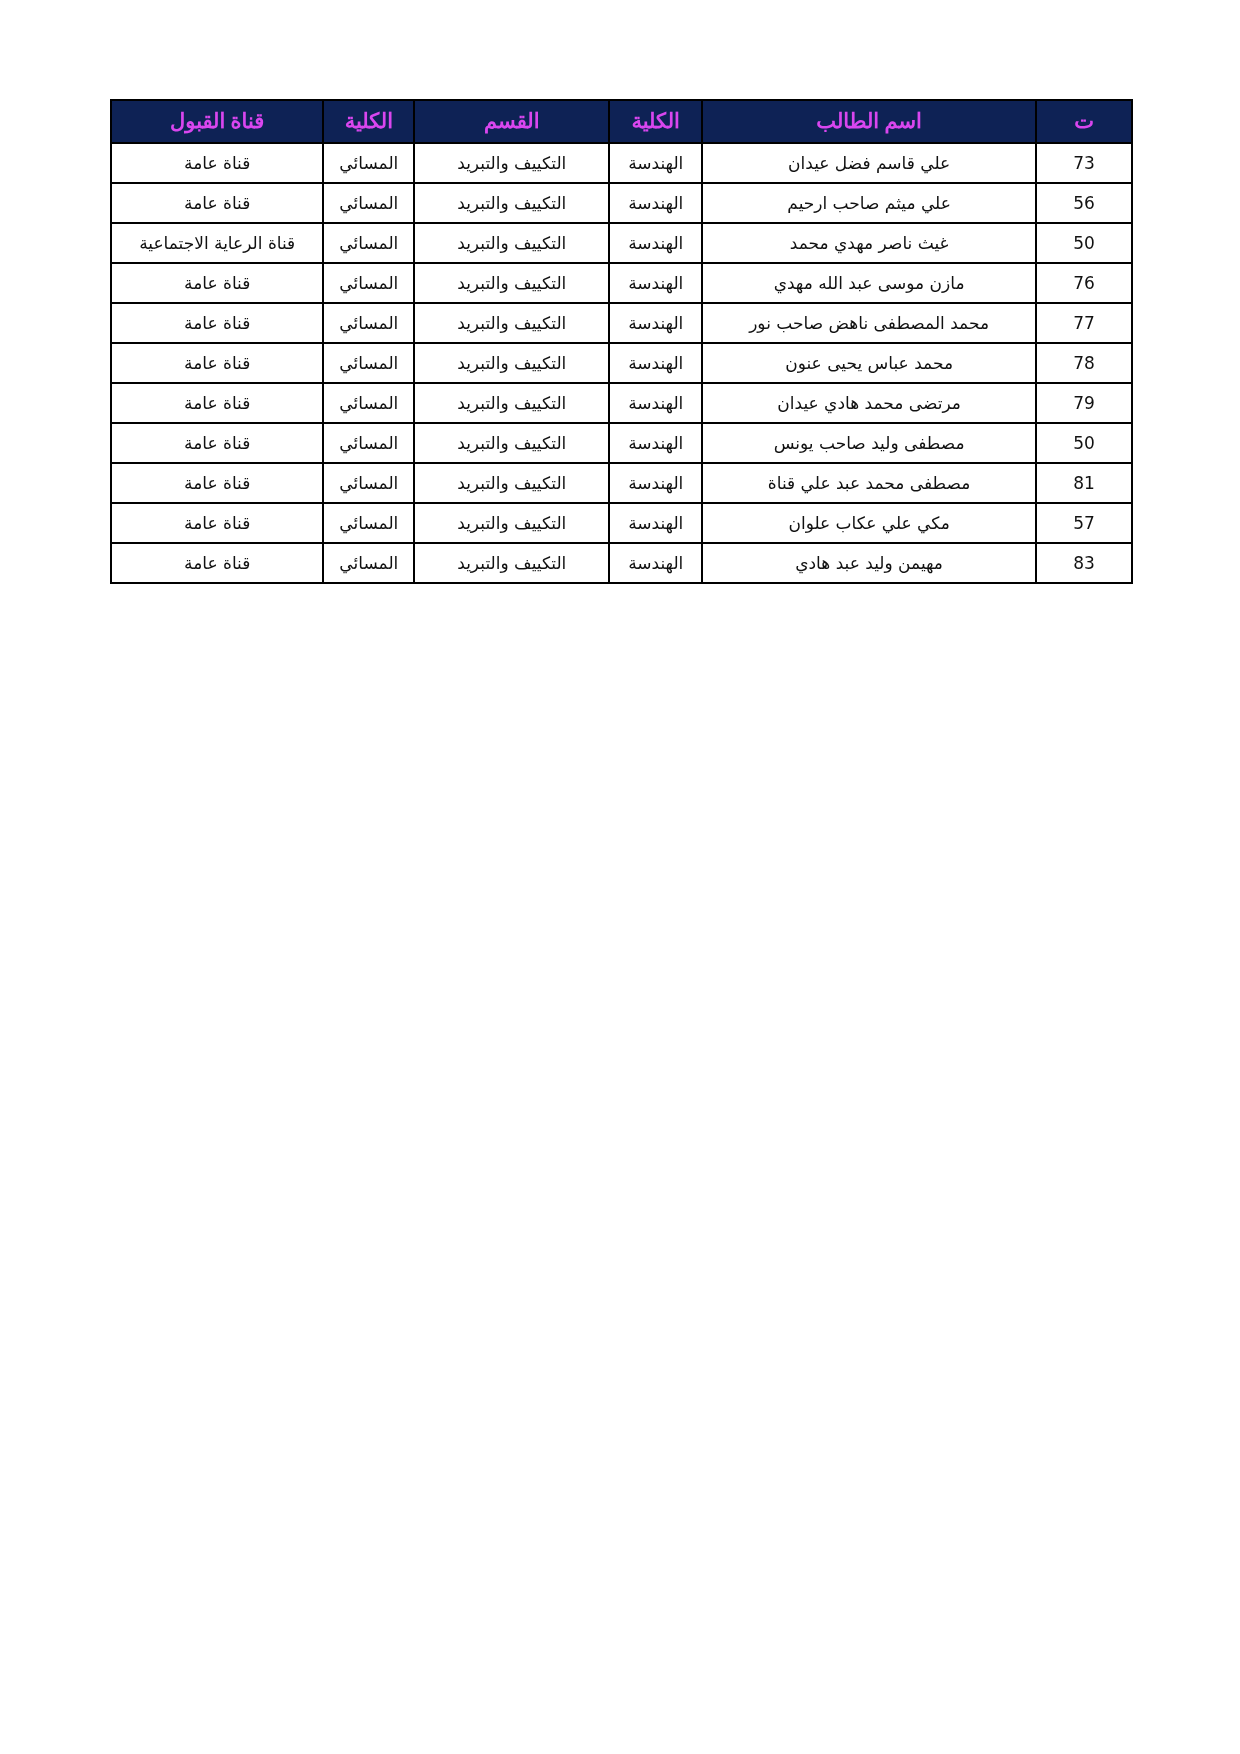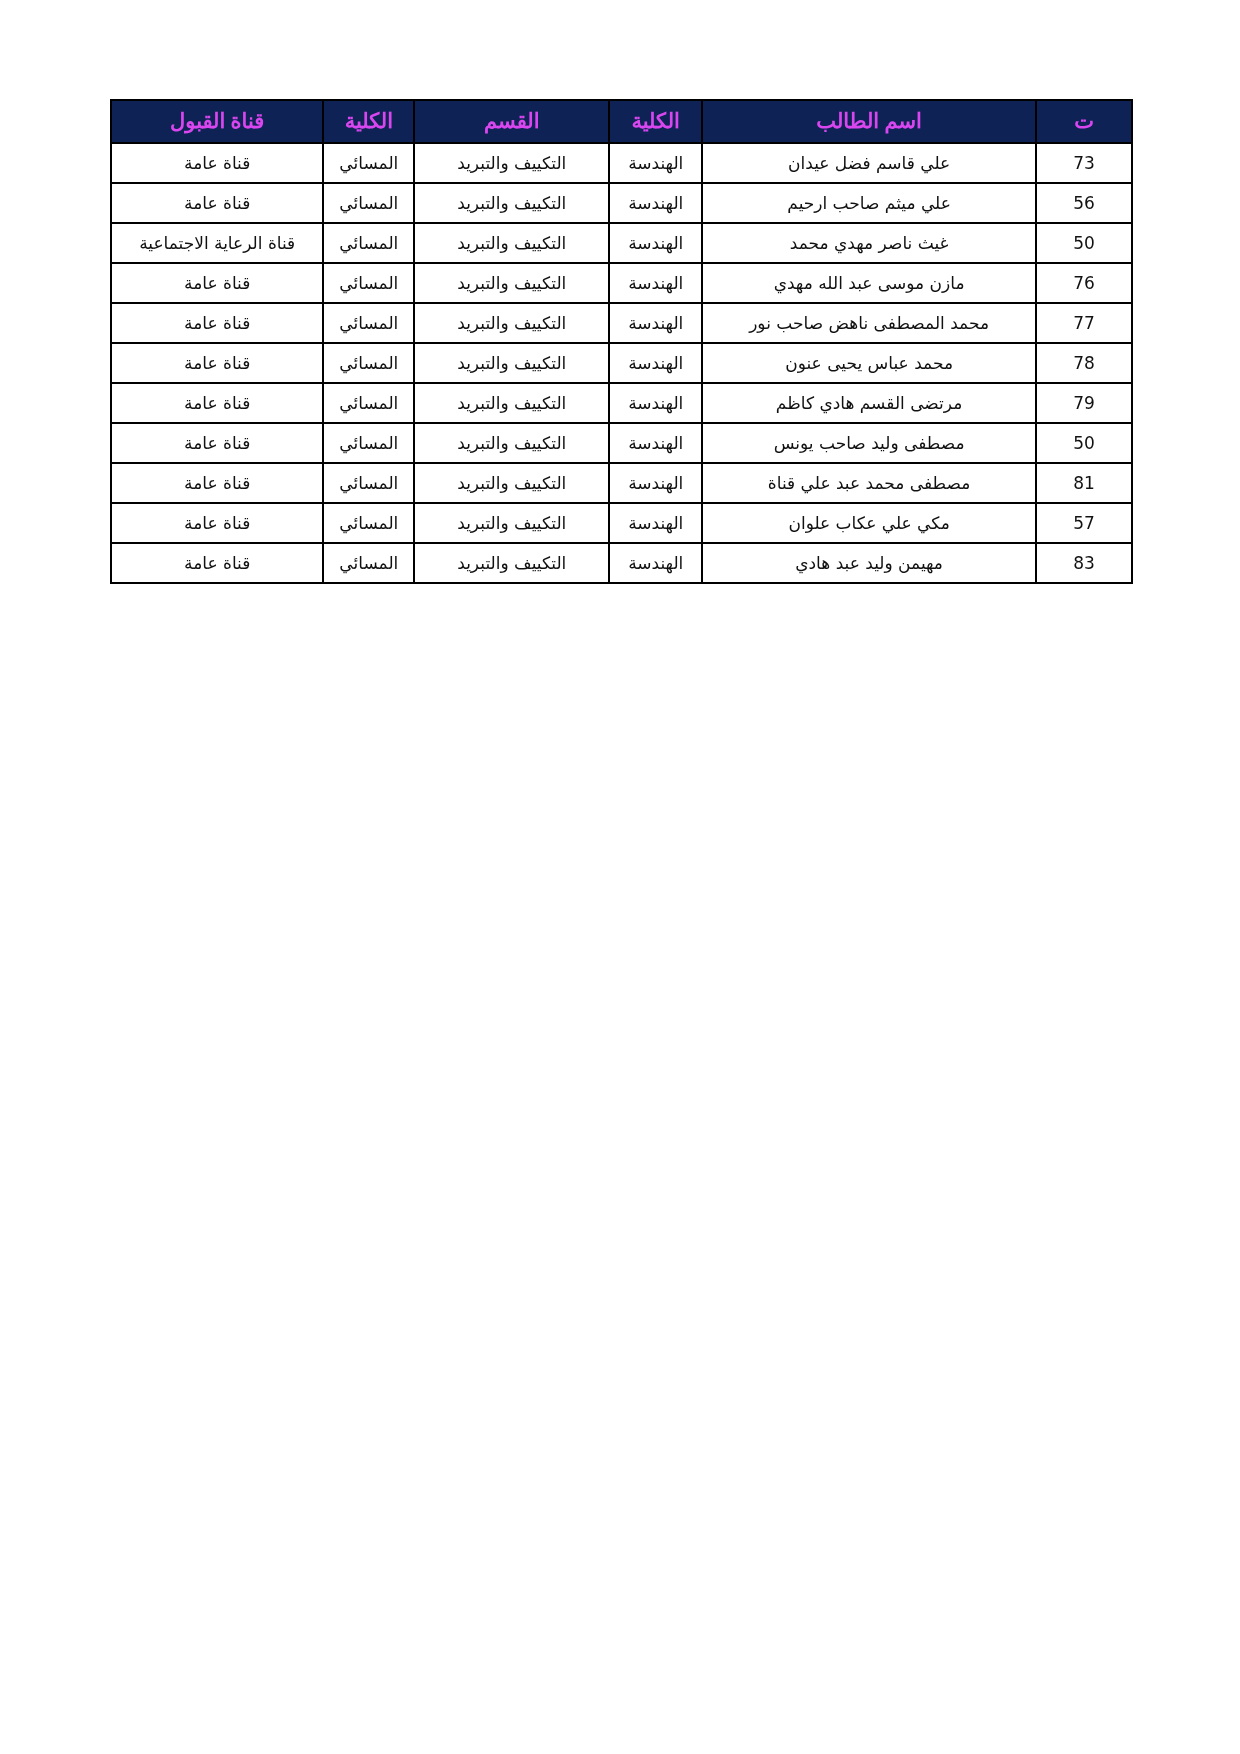--- a/index.html
+++ b/index.html
@@ -129,21 +129,21 @@
     <td class="num">78</td>
     <td>محمد عباس يحيى عنون</td>
     <td>الهندسة</td>
     <td>التكييف والتبريد</td>
     <td>المسائي</td>
     <td>قناة عامة</td>
   </tr>
 
   <tr>
     <td class="num">79</td>
-    <td>مرتضى القسم هادي كاظم</td>
+    <td>مرتضى محمد هادي عيدان</td>
     <td>الهندسة</td>
     <td>التكييف والتبريد</td>
     <td>المسائي</td>
     <td>قناة عامة</td>
   </tr>
 
   <tr>
     <td class="num">50</td>
     <td>مصطفى وليد صاحب يونس</td>
     <td>الهندسة</td>

